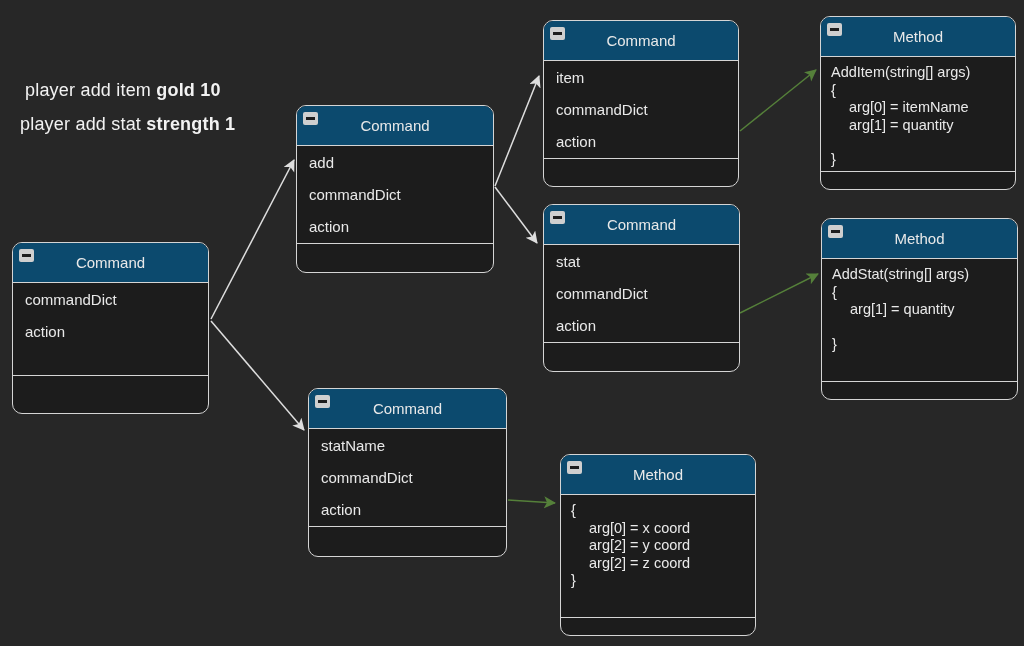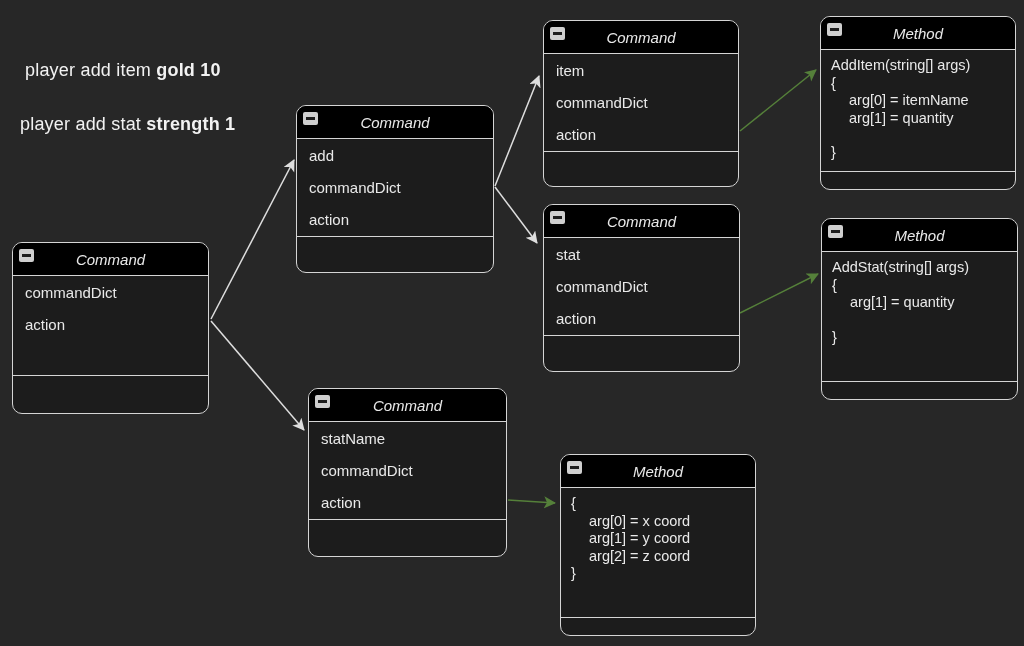--- a/index.html
+++ b/index.html
@@ -5,22 +5,22 @@
   * { margin:0; padding:0; box-sizing:border-box; }
   html,body { background:#272727; }
   body { font-family:"Liberation Sans", sans-serif; }
   .canvas { position:relative; width:1024px; height:646px; background:#272727; overflow:hidden; }
 
   .example { position:absolute; color:#f2f2f2; font-size:18px; white-space:nowrap; letter-spacing:.2px; }
   .example b { font-weight:bold; }
 
   .node { position:absolute; border:1px solid #d5d5d5; border-radius:10px; background:#1c1c1c;
           color:#e9e9e9; display:flex; flex-direction:column; overflow:hidden; }
-  .node-header { flex:0 0 auto; height:33px; background:#000000; border-bottom:1px solid #d5d5d5;
-                 position:relative; display:flex; align-items:center; justify-content:center;font-style:italic; }
+  .node-header { flex:0 0 auto; height:40px; background:#0c4a6e; border-bottom:1px solid #d5d5d5;
+                 position:relative; display:flex; align-items:center; justify-content:center; }
   .node-title { font-size:15px; color:#e9e9e9; }
   .collapse-icon { position:absolute; left:6px; top:6px; width:15px; height:13px; background:#cfcfcf;
                    border-radius:2px; cursor:pointer; }
   .collapse-icon::after { content:""; position:absolute; left:3px; top:5px; width:9px; height:3px; background:#1d1d1d; }
 
   .node-rows { flex:1 1 auto; padding-top:1px; }
   .node-row { height:32px; line-height:32px; padding-left:12px; font-size:15px; }
 
   .node-code { flex:1 1 auto; padding:7px 8px 0 10px; font-size:14.5px; line-height:17.5px; }
   .code-line { white-space:pre; }
@@ -34,21 +34,21 @@
   svg.arrows { position:absolute; left:0; top:0; width:1024px; height:646px; pointer-events:none; }
   svg.arrows line { stroke-width:1.5; }
   .arrow-white { stroke:#dedede; }
   .arrow-green { stroke:#55803a; }
 </style>
 </head>
 <body>
 
 <div class="canvas">
 
-  <div class="example" style="left:25px; top:60px;"><span>player add item </span><b>gold 10</b></div>
+  <div class="example" style="left:25px; top:80px;"><span>player add item </span><b>gold 10</b></div>
   <div class="example" style="left:20px; top:114px;"><span>player add stat </span><b>strength 1</b></div>
 
   <svg class="arrows">
     <defs>
       <marker id="ah-white" markerWidth="15" markerHeight="14" refX="11" refY="6" orient="auto" markerUnits="userSpaceOnUse">
         <path d="M0,0 L12,6 L0,12 L3,6 Z" fill="#dedede"></path>
       </marker>
       <marker id="ah-green" markerWidth="15" markerHeight="14" refX="11" refY="6" orient="auto" markerUnits="userSpaceOnUse">
         <path d="M0,0 L12,6 L0,12 L3,6 Z" fill="#55803a"></path>
       </marker>
@@ -156,20 +156,20 @@
   </div>
 
   <div class="node method" style="left:560px; top:454px; width:196px; height:182px;">
     <div class="node-header">
       <span class="collapse-icon"></span>
       <span class="node-title">Method</span>
     </div>
     <div class="node-code">
       <div class="code-line">{</div>
       <div class="code-line indent">arg[0] = x coord</div>
-      <div class="code-line indent">arg[1] = y coord</div>
+      <div class="code-line indent">arg[2] = y coord</div>
       <div class="code-line indent">arg[2] = z coord</div>
       <div class="code-line">}</div>
     </div>
     <div class="node-footer"></div>
   </div>
 
 </div>
 
 </body></html>

